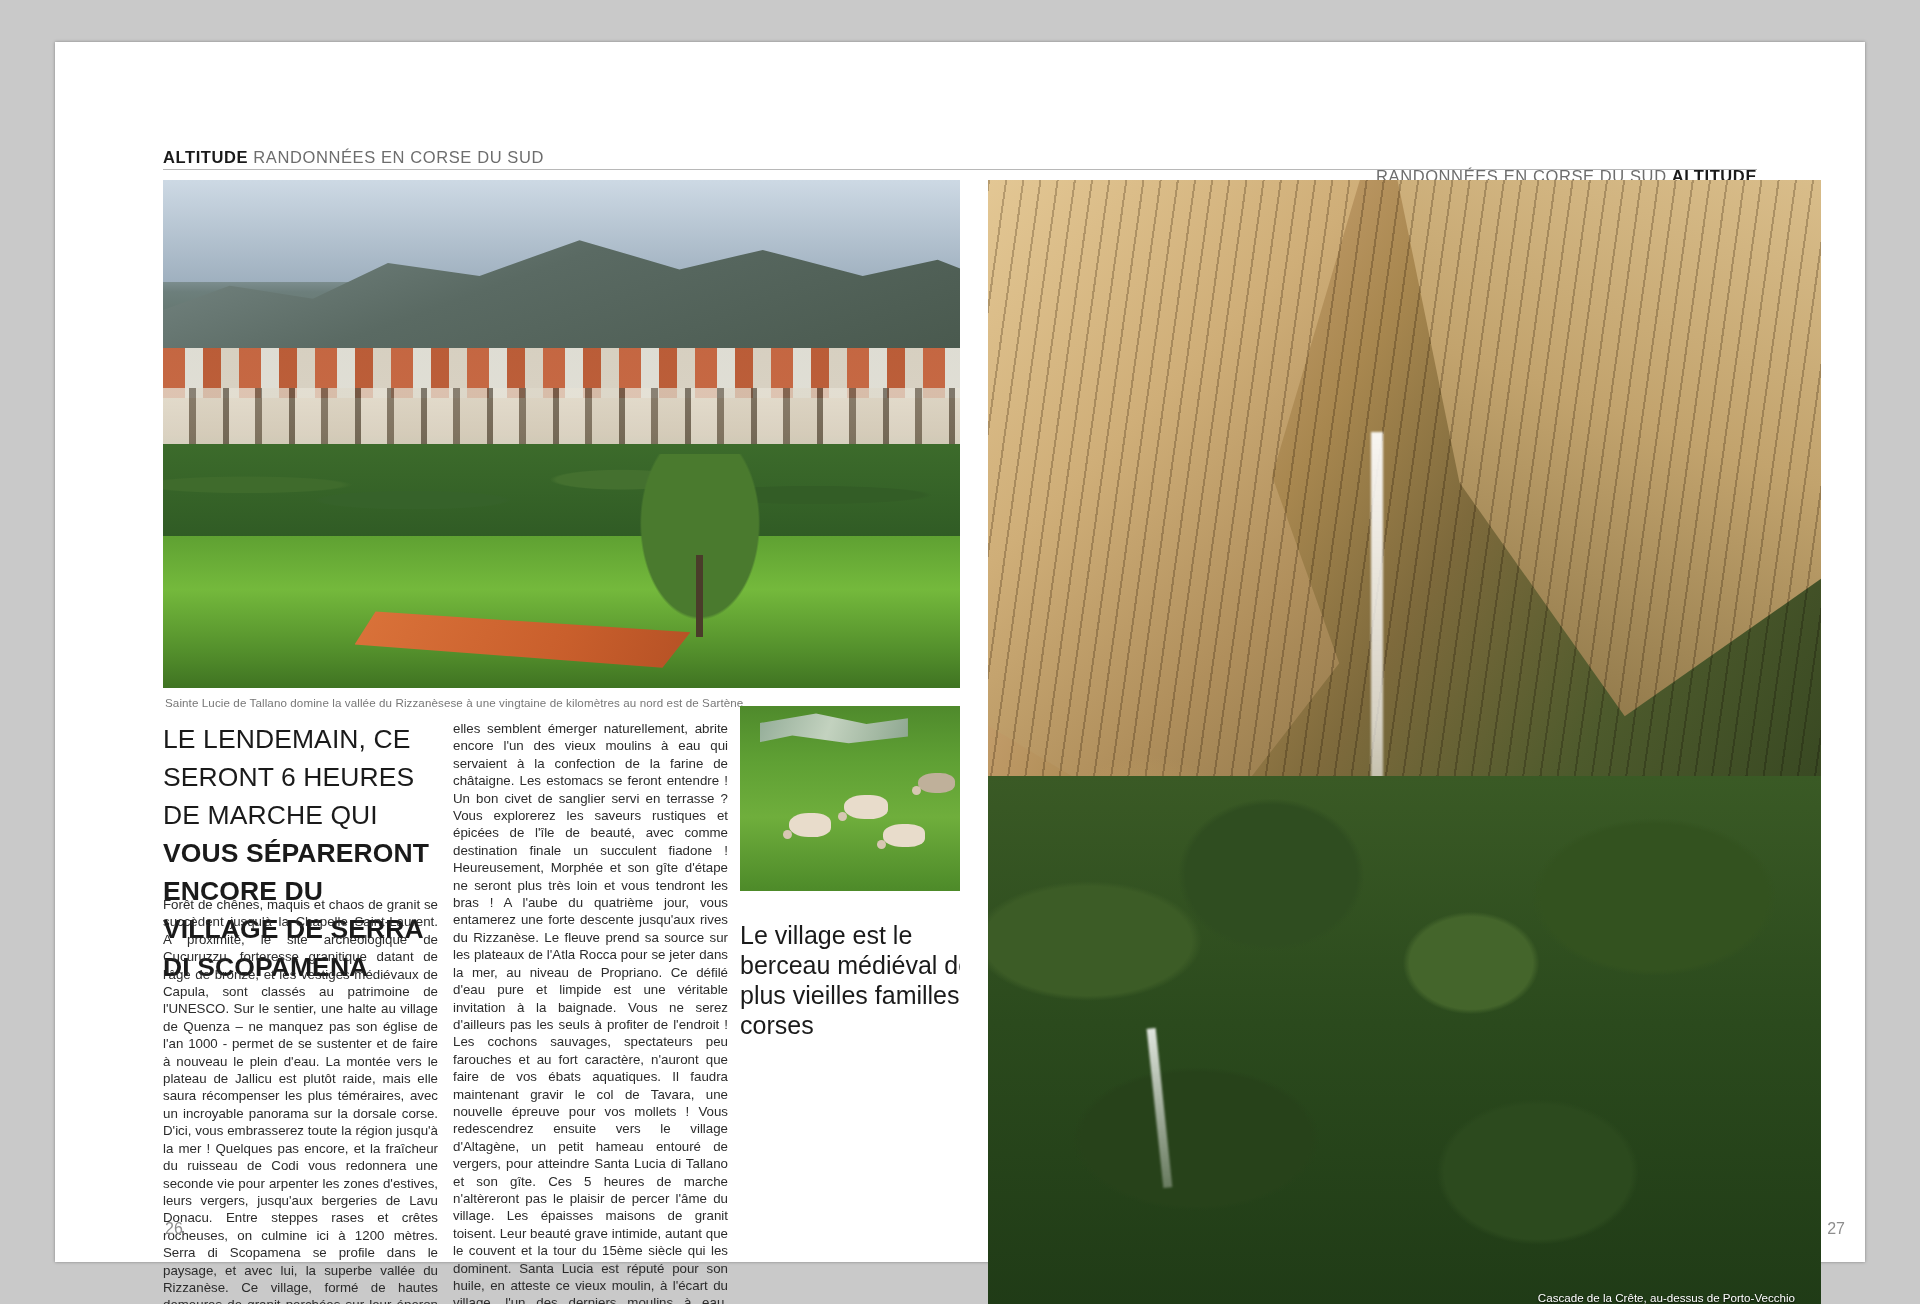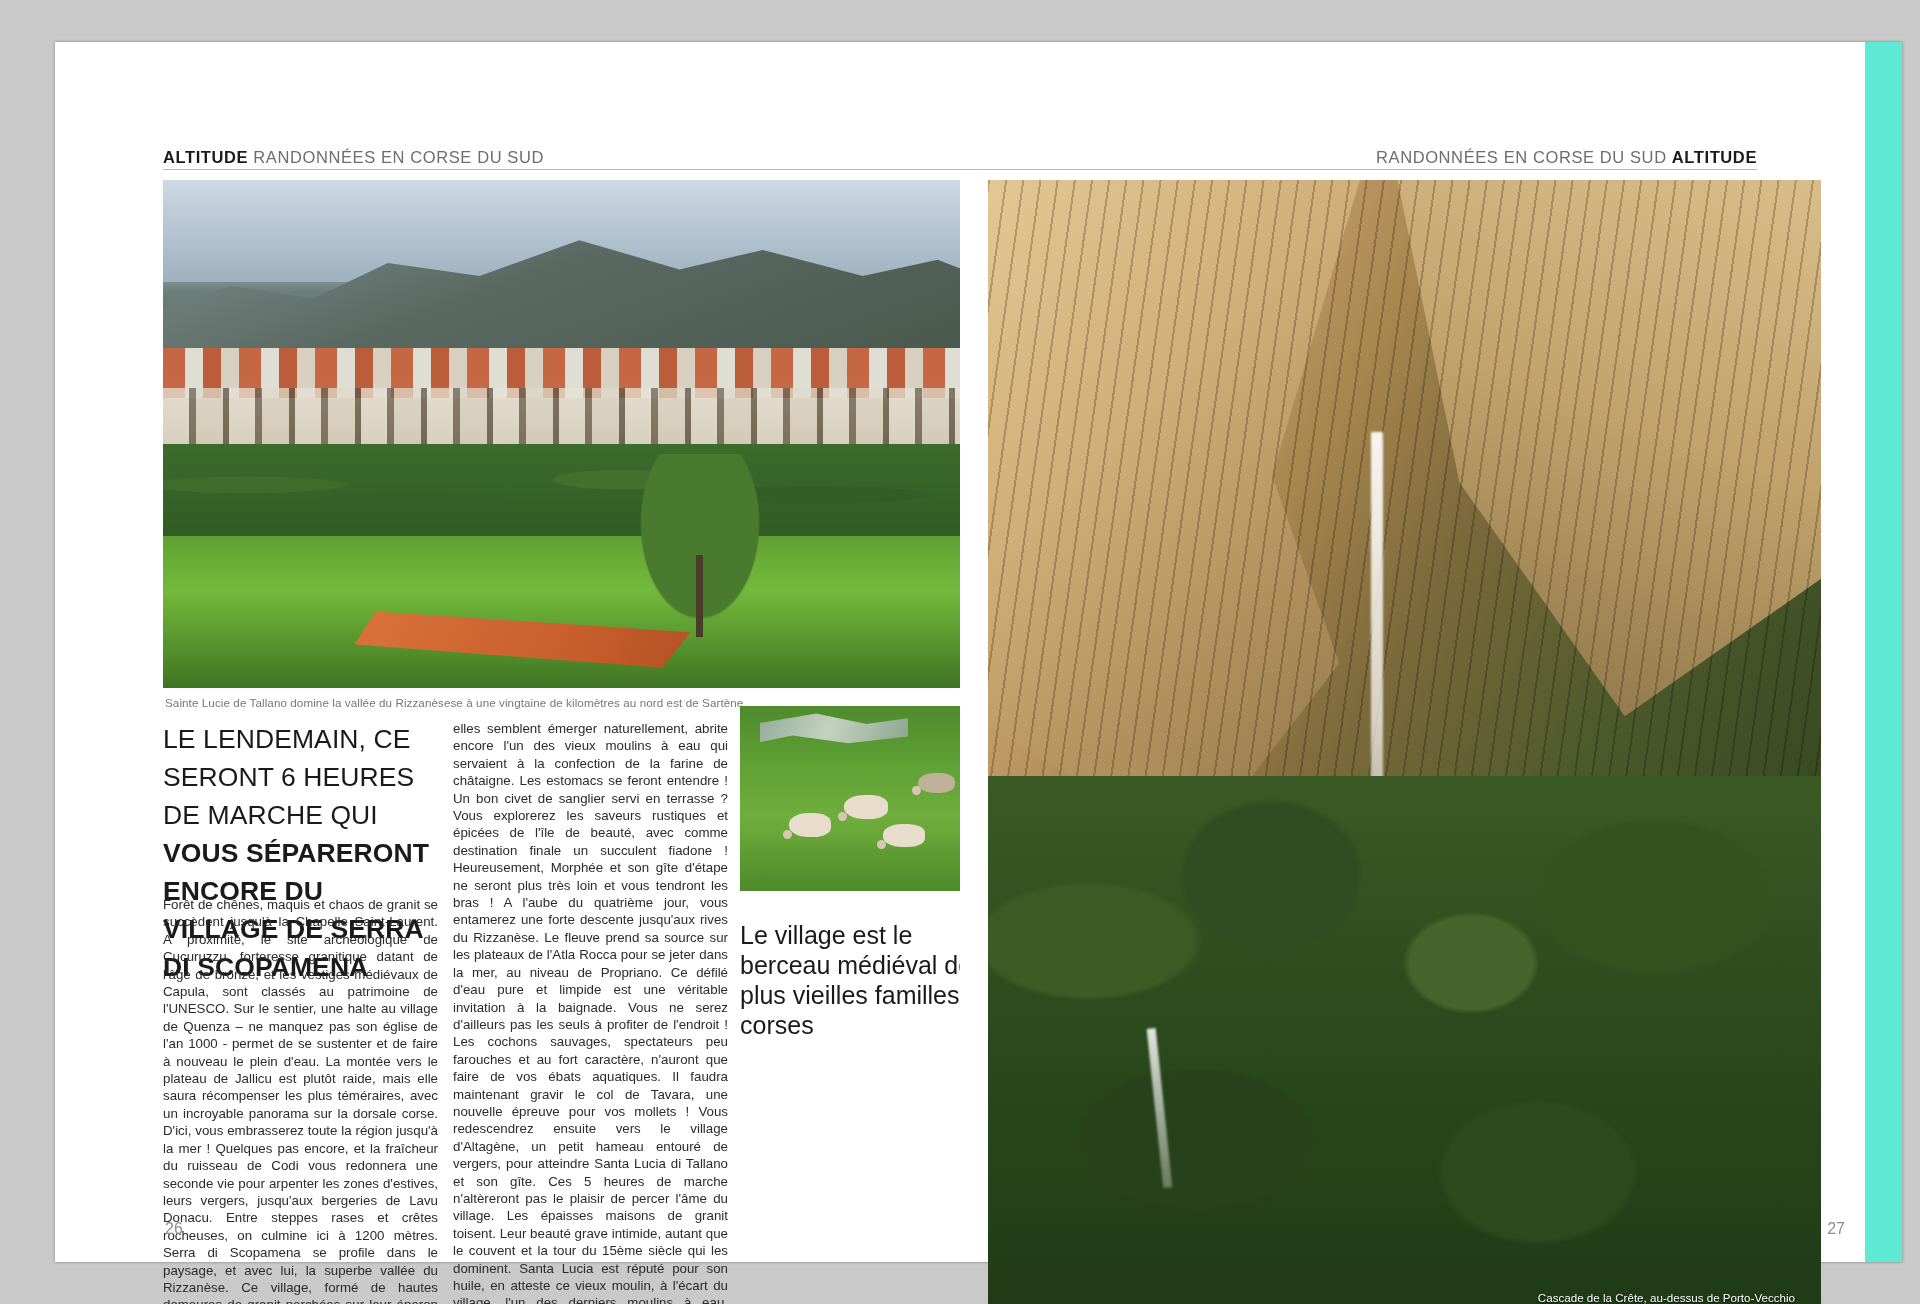--- a/index.html
+++ b/index.html
@@ -13,23 +13,22 @@
     font-family: "Liberation Sans", sans-serif;
     overflow: hidden;
   }
 
   #spread {
     position: absolute;
     left: 55px;
     top: 42px;
     width: 1810px;
     height: 1220px;
-    background: #5eead4;
+    background: #f9a8d4;
     box-shadow: 0 0 3px rgba(0,0,0,0.35);
-    padding-left: 37px;
   }
 
   
   .page {
     position: absolute;
     top: 0;
     height: 1220px;
     background: #ffffff;
   }
   #page-left  { left: 0;    width: 905px; }
@@ -40,21 +39,21 @@
     position: absolute;
     top: 106px;
     font-size: 16.5px;
     letter-spacing: 0.6px;
     color: #6d6d6d;
     white-space: nowrap;
     font-stretch: condensed;
   }
   .runhead b { color: #1a1a1a; font-weight: 700; }
   #runhead-left  { left: 108px; }
-  #runhead-right { right: 108px; text-align: right; }
+  #runhead-right { right: 108px; text-align: right; margin-top: 19px; }
 
   .runrule {
     position: absolute;
     top: 127px;
     height: 1px;
     background: #b8b8b8;
   }
   #runrule-left  { left: 108px; width: 833px; }
   #runrule-right { right: 108px; width: 833px; }
 

